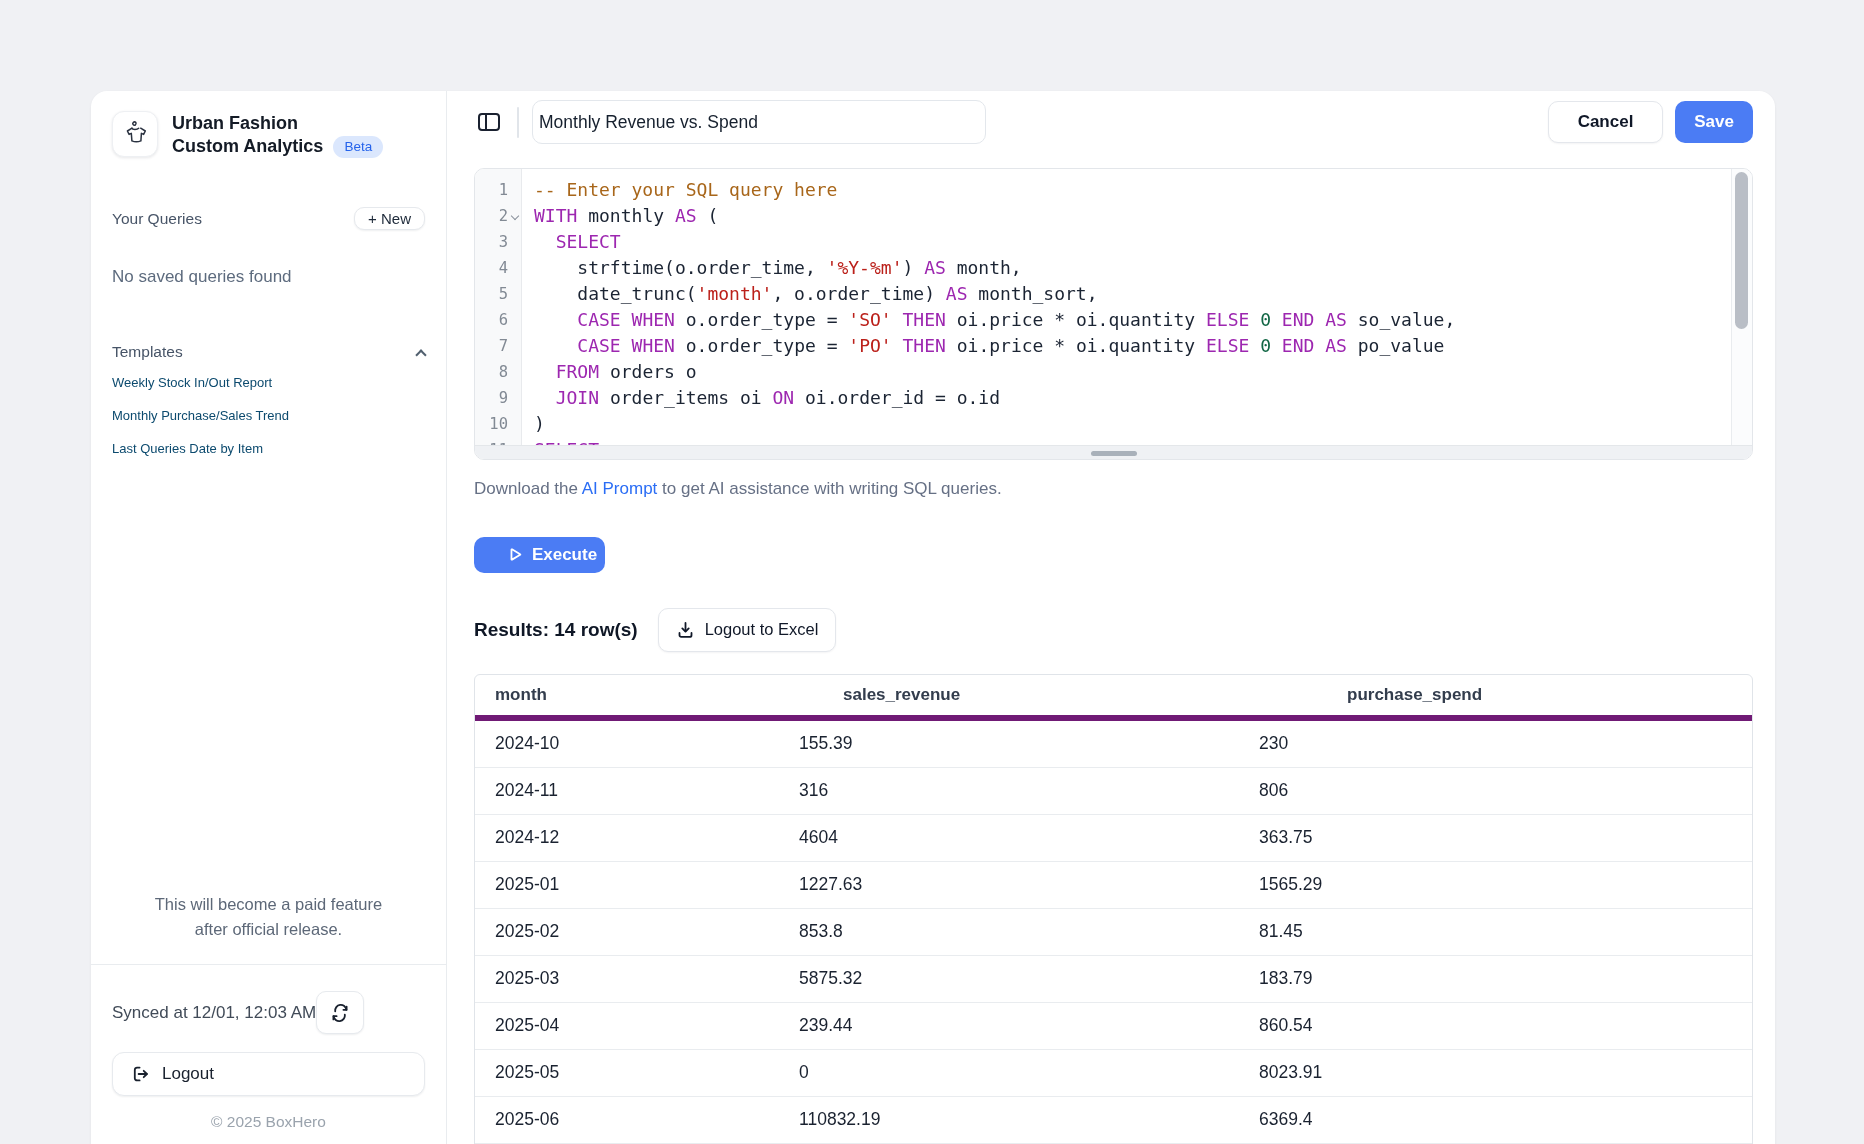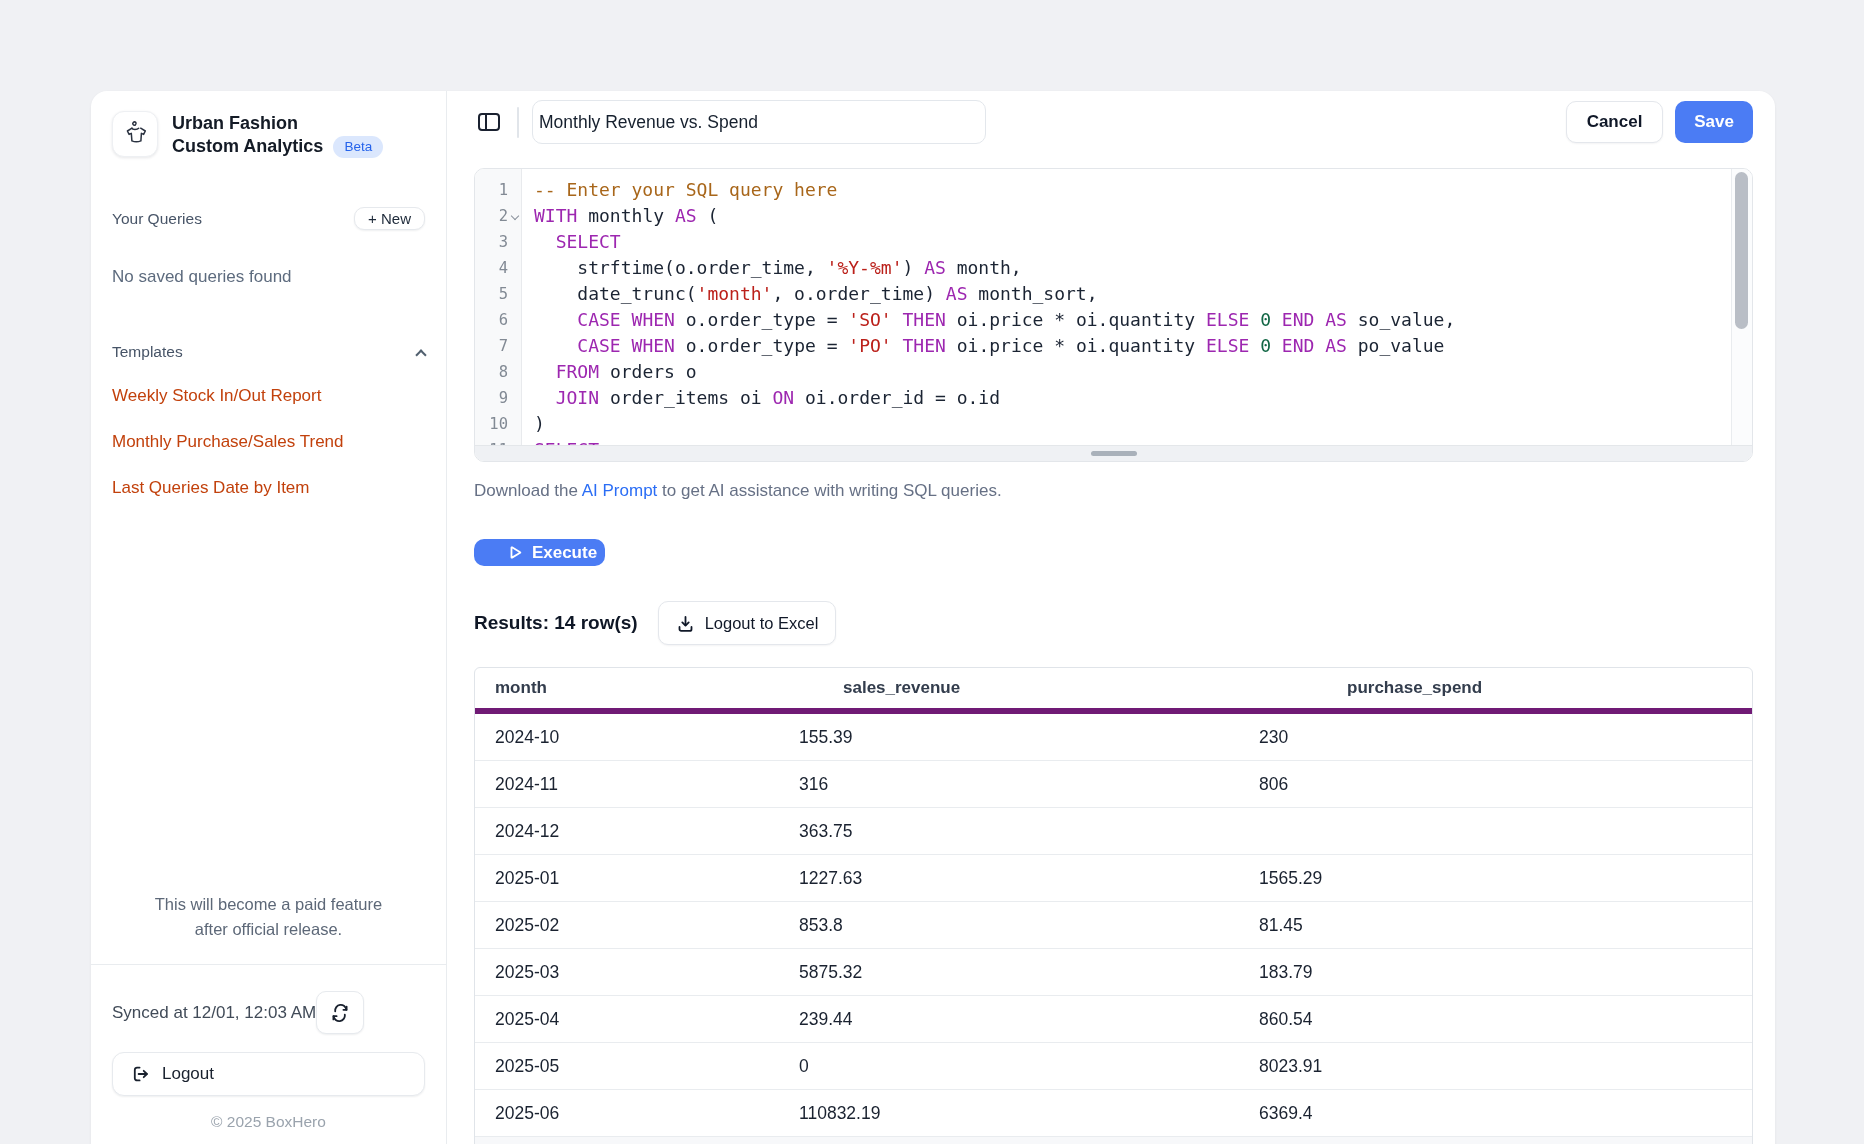--- a/index.html
+++ b/index.html
@@ -22,21 +22,21 @@
   .badge { background:#dbe7fd; color:#2563eb; font-size:13.5px; font-weight:500;
            padding:3px 11px; border-radius:999px; line-height:16px; }
   .queries-row { margin-top:49px; display:flex; align-items:center; justify-content:space-between; }
   .section-label { font-size:15.5px; font-weight:500; color:#475467; }
   .new-btn { background:#fff; border:1px solid #e6e9ed; border-radius:10px; padding:2px 13px;
              font-size:15px; font-weight:500; color:#1d2939; box-shadow:0 1px 2px rgba(16,24,40,.07); cursor:pointer; }
   .empty-msg { margin-top:37px; font-size:17px; color:#5d6b7e; }
   .templates-row { margin-top:56px; display:flex; align-items:center; justify-content:space-between;gap:29px; }
   .chev { display:inline-block; width:8px; height:8px; border-right:2px solid #51606f; border-bottom:2px solid #51606f; }
   .chev-up { transform:rotate(225deg); margin-top:5px; }
-  .tpl-item { margin-top:24px; font-size:17px; color:#c2410c; cursor:pointer; line-height:22px; }
+  .tpl-item { margin-top:11px; font-size:13px; color:#0c4a6e; cursor:pointer; line-height:22px; }
   .side-spacer { flex:1; }
   .paid-note { text-align:center; font-size:16.5px; color:#5d6878; line-height:25px; }
   .side-divider { border-top:1px solid #e9ecef; margin:22px -21px 0; }
   .synced-row { margin-top:26px; display:flex; align-items:center; }
   .synced-text { font-size:17px; color:#414b58; }
   .icon-btn { width:48px; height:43px; border-radius:10px; border:1px solid #e7eaee; background:#fff;
               box-shadow:0 1px 2px rgba(16,24,40,.07); display:flex; align-items:center; justify-content:center; cursor:pointer; }
   .logout-btn { margin-top:18px; height:44px; border-radius:12px; border:1px solid #e7eaee; background:#fff;
                 box-shadow:0 1px 2px rgba(16,24,40,.07); display:flex; align-items:center; gap:12px;
                 padding:0 17px; font-size:17px; font-weight:500; color:#19212e; cursor:pointer; }
@@ -44,21 +44,21 @@
 
   
   .main { flex:1; padding:9px 22px 0 27px; display:flex; flex-direction:column; }
   .top-row { display:flex; align-items:center; height:44px; }
   .panel-btn { background:none; border:none; width:30px; height:30px; display:flex; align-items:center; justify-content:center; cursor:pointer; padding:0; }
   .v-div { width:2px; height:31px; background:#e1e5ea; margin:0 13px 0 13px; border-radius:1px; }
   .title-input { width:454px; height:44px; border:1.5px solid #e3e7ec; border-radius:10px; padding:0 6px;
                  font-size:17.5px; font-weight:500; color:#16202e; font-family:"Liberation Sans", sans-serif; outline:none; background:#fff; }
   .top-spacer { flex:1; }
   .btn { height:42px; border-radius:10px; font-size:17px; font-weight:600; cursor:pointer; font-family:"Liberation Sans", sans-serif; }
-  .cancel-btn { width:97px; background:#fff; border:1px solid #e4e7ec; color:#101828; box-shadow:0 1px 2px rgba(16,24,40,.05); }
+  .cancel-btn { width:115px; background:#fff; border:1px solid #e4e7ec; color:#101828; box-shadow:0 1px 2px rgba(16,24,40,.05); }
   .save-btn { width:78px; background:#4b7cf4; border:none; color:#fff; margin-left:12px; }
 
   
   .editor { margin-top:24px; border:1px solid #e3e6ea; border-radius:10px; background:#fff; overflow:hidden; }
   .editor-row { display:flex; height:276px; overflow:hidden; }
   .gutter { width:47px; min-width:47px; background:#f8f9fa; border-right:1px solid #e8eaed; padding-top:8px;
             font-family:"DejaVu Sans Mono", monospace; font-size:15.5px; color:#828a94; }
   .gut-row { display:flex; height:26px; line-height:26px; }
   .ln { width:33px; text-align:right; }
   .fold { width:13px; text-align:center; }
@@ -72,21 +72,21 @@
   .tok-n { color:#116644; } 
   .tok-p { color:#1b2433; } 
   .scroll-track { width:21px; min-width:21px; border-left:1px solid #e9ecef; background:#fbfcfd; position:relative; }
   .scroll-thumb { position:absolute; top:3px; left:3px; width:13px; height:157px; background:#b9bec6; border-radius:7px; cursor:pointer; }
   .editor-bottom { height:16px; background:#eff1f4; border-top:1px solid #e4e7ea; display:flex; justify-content:center; }
   .drag-handle { width:46px; height:5px; background:#a9b1ba; border-radius:3px; margin-top:5px; cursor:row-resize; }
 
   .ai-line { margin-top:17px; font-size:17px; color:#667085; line-height:24px; }
   .ai-link { color:#2a6df5; cursor:pointer; text-decoration:none; }
 
-  .execute-btn { margin-top:36px; width:131px; height:27px; border:none; border-radius:10px; background:#4b7cf4;
+  .execute-btn { margin-top:36px; width:131px; height:36px; border:none; border-radius:10px; background:#4b7cf4;
                  color:#fff; font-size:17px; font-weight:600; display:flex; align-items:center; justify-content:center;
                  gap:9px; cursor:pointer; font-family:"Liberation Sans", sans-serif;padding-left:24px; }
 
   .results-row { margin-top:35px; display:flex; align-items:center; gap:20px; }
   .results-title { font-size:19px; font-weight:700; color:#0f1726; }
   .export-btn { height:44px; padding:0 17px; border-radius:10px; border:1px solid #e4e7ec; background:#fff;
                 display:flex; align-items:center; gap:10px; font-size:16.5px; font-weight:500; color:#101828;
                 box-shadow:0 1px 2px rgba(16,24,40,.05); cursor:pointer; font-family:"Liberation Sans", sans-serif; }
 
   
@@ -281,20 +281,21 @@
             <div class="tcell">155.39</div>
             <div class="tcell">230</div>
           </div>
           <div class="trow tbody-row">
             <div class="tcell">2024-11</div>
             <div class="tcell">316</div>
             <div class="tcell">806</div>
           </div>
           <div class="trow tbody-row">
             <div class="tcell">2024-12</div>
+            <div class="tcell">4604</div>
             <div class="tcell">363.75</div>
           </div>
           <div class="trow tbody-row">
             <div class="tcell">2025-01</div>
             <div class="tcell">1227.63</div>
             <div class="tcell">1565.29</div>
           </div>
           <div class="trow tbody-row">
             <div class="tcell">2025-02</div>
             <div class="tcell">853.8</div>

